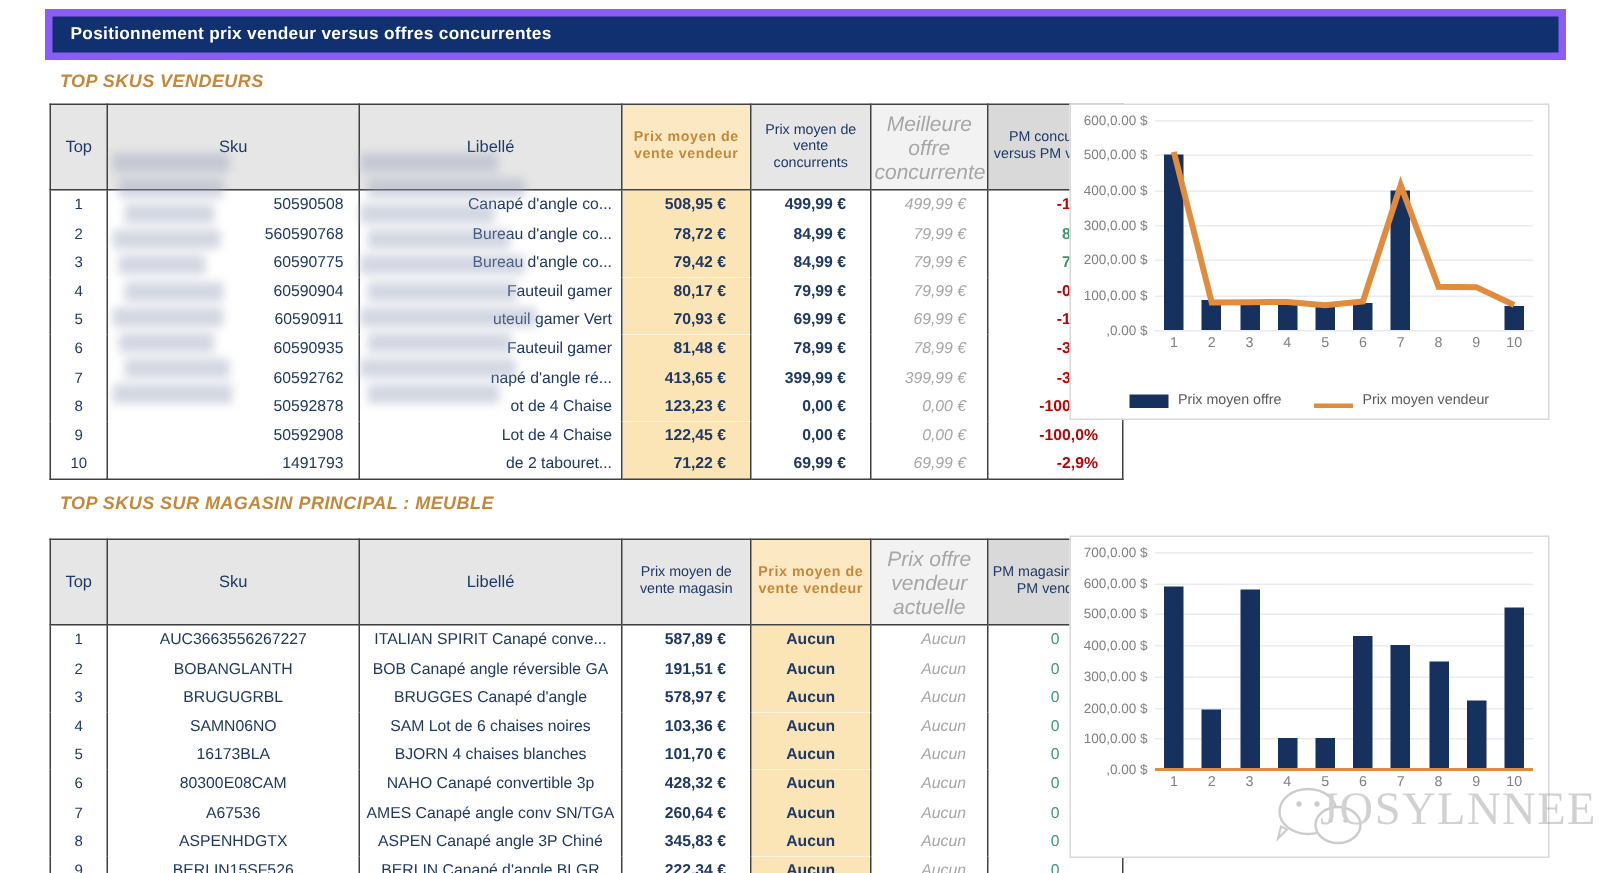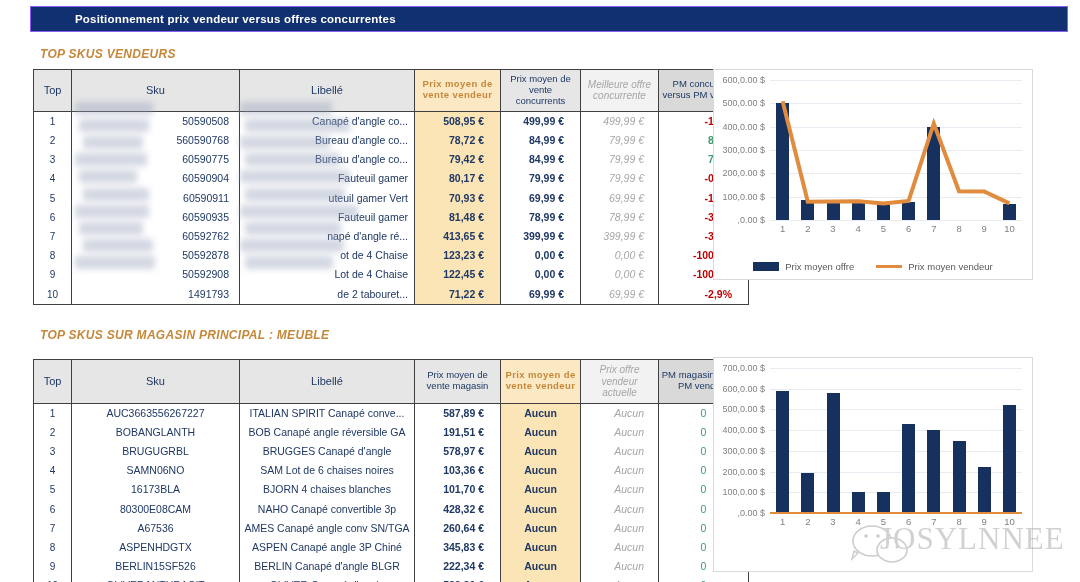--- a/index.html
+++ b/index.html
@@ -6,22 +6,22 @@
   body{
     width:1080px;height:582px;background:#ffffff;
     font-family:"Liberation Sans","DejaVu Sans",sans-serif;
     color:#1f3864;overflow:hidden;position:relative;
   }
   .page{position:absolute;inset:0;}
 
   
   .titlebar{
     position:absolute;left:30px;top:6px;width:1004px;height:24px;
-    background:#103070;border:1px solid #8b5cf6;
-    display:flex;align-items:center;padding-left:32px;
+    background:#103070;border:5px solid #8b5cf6;
+    display:flex;align-items:center;
   }
   .titlebar .txt{
     color:#ffffff;font-size:11.5px;font-weight:bold;padding-left:12px;
     letter-spacing:.2px;
   }
 
   .section-title{
     position:absolute;font-style:italic;font-weight:bold;
     color:#c5883a;font-size:12px;letter-spacing:.3px;
   }
@@ -43,21 +43,21 @@
   .tbl col.c-p4{width:90px;}
 
   .tbl th{
     background:#e6e6e6;color:#1f3864;font-weight:normal;
     border:1px solid #404040;
     font-size:9.5px;line-height:1.15;padding:4px 2px;height:30px;
     vertical-align:middle;text-align:center;
   }
   .tbl th.big{font-size:11px;}
   .tbl th.hl{background:#fce9c4;color:#c5883a;font-weight:bold;letter-spacing:.4px;}
-  .tbl th.italic{font-style:italic;color:#a6a6a6;background:#f2f2f2;font-size:10px;}
+  .tbl th.italic{font-style:italic;color:#a6a6a6;background:#f2f2f2;font-size:14px;}
   .tbl th.dark{background:#d9d9d9;}
 
   .tbl td{
     border-left:1px solid #404040;border-right:1px solid #404040;
     padding:1px 4px;height:17.2px;line-height:17px;
     text-align:center;color:#1f3864;white-space:nowrap;overflow:hidden;
   }
   .tbl tr.last td{border-bottom:1px solid #404040;}
   .tbl td.top{font-size:10px;}
   .tbl td.sku{text-align:right;padding-right:10px;font-size:10.5px;}
@@ -85,21 +85,21 @@
         transform:translateY(-50%);font-size:9px;color:#808080;white-space:nowrap;}
   .gl{position:absolute;left:0;right:0;height:1px;background:#e8ecf2;}
   .bars{position:absolute;left:0;right:0;bottom:0;top:0;display:flex;}
   .bcell{flex:1;position:relative;display:flex;justify-content:center;align-items:flex-end;}
   .bar{width:13px;background:#17315f;}
   .xlab{position:absolute;top:100%;margin-top:3px;left:0;right:0;
         text-align:center;font-size:9.5px;color:#808080;}
   .zeroline{position:absolute;left:0;right:0;height:2px;background:#e08b3e;}
   .legend{position:absolute;bottom:7px;left:0;right:0;display:flex;
           justify-content:center;align-items:center;gap:22px;font-size:9.5px;color:#595959;}
-  .legend .item{display:flex;align-items:center;gap:6px;}
+  .legend .item{display:flex;align-items:flex-end;gap:6px;}
   .sw-bar{width:26px;height:9px;background:#17315f;display:inline-block;}
   .sw-line{width:26px;height:3px;background:#e08b3e;display:inline-block;}
 
   
   .watermark{position:absolute;left:838px;top:515px;width:215px;height:56px;
              pointer-events:none;opacity:.45;}
   .wm-text{position:absolute;left:42px;top:6px;font-size:31px;color:#9a9a9a;
            letter-spacing:1px;font-family:"Liberation Serif",serif;white-space:nowrap;}
 </style>
 </head>

